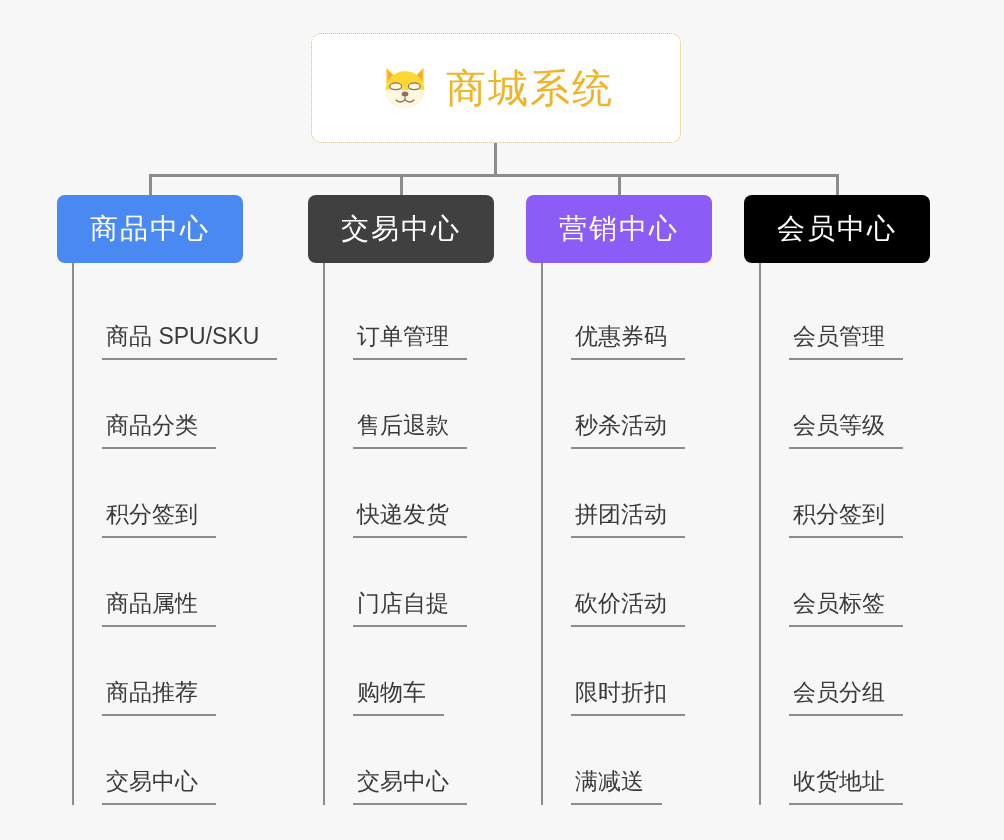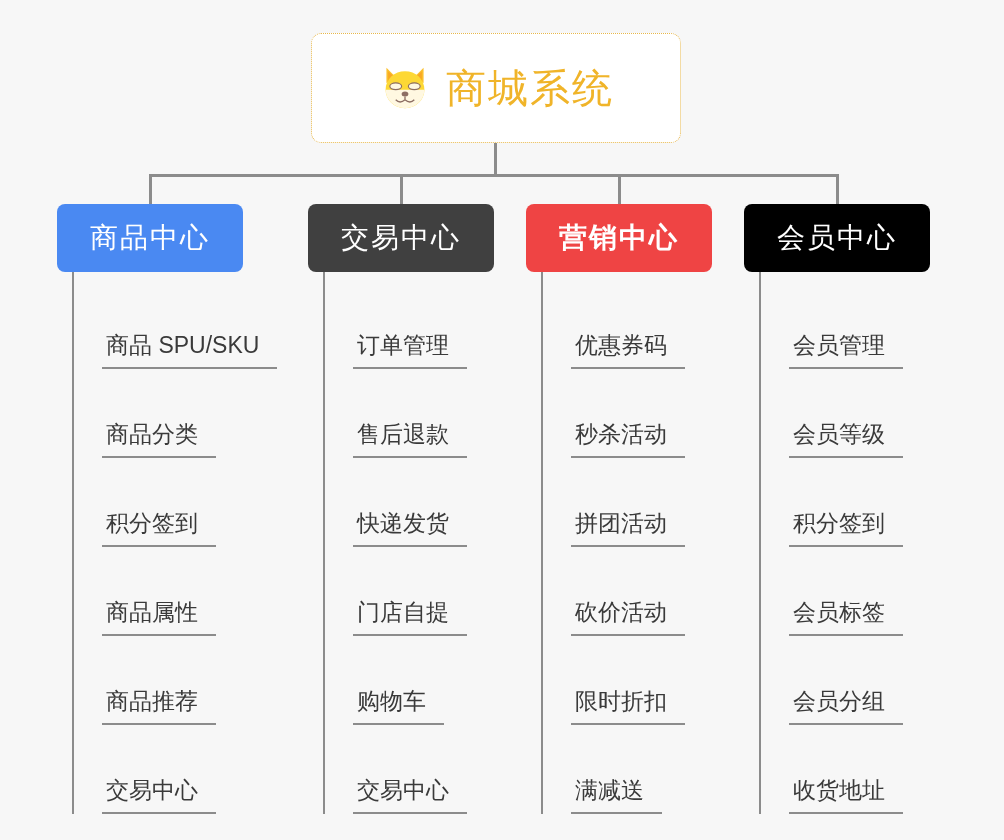--- a/index.html
+++ b/index.html
@@ -75,21 +75,21 @@
     height: 30px;
   }
   .drop-1 { left: 149px; }
   .drop-2 { left: 400px; }
   .drop-3 { left: 618px; }
   .drop-4 { left: 836px; }
 
   
   .column {
     position: absolute;
-    top: 204px;
+    top: 195px;
   }
   .col-1 { left: 57px;  width: 250px; }
   .col-2 { left: 308px; width: 222px; }
   .col-3 { left: 526px; width: 222px; }
   .col-4 { left: 744px; width: 222px; }
 
   .cat-header {
     height: 68px;
     border-radius: 8px;
     display: flex;
@@ -100,21 +100,21 @@
     letter-spacing: 2px;
     box-sizing: border-box;
   }
   .col-1 .cat-header { width: 186px; }
   .col-2 .cat-header { width: 186px; }
   .col-3 .cat-header { width: 186px; }
   .col-4 .cat-header { width: 186px; }
 
   .cat-blue   { background: #4a89f2; }
   .cat-red    { background: #404040; }
-  .cat-orange { background: #ef4444; font-weight: bold; }
+  .cat-orange { background: #8b5cf6; }
   .cat-green  { background: #000000; }
 
   
   .branch {
     position: relative;
     margin-left: 15px;
     border-left: 2px solid #8c8c8c;
     padding-top: 8px;
   }
   .leaf {

